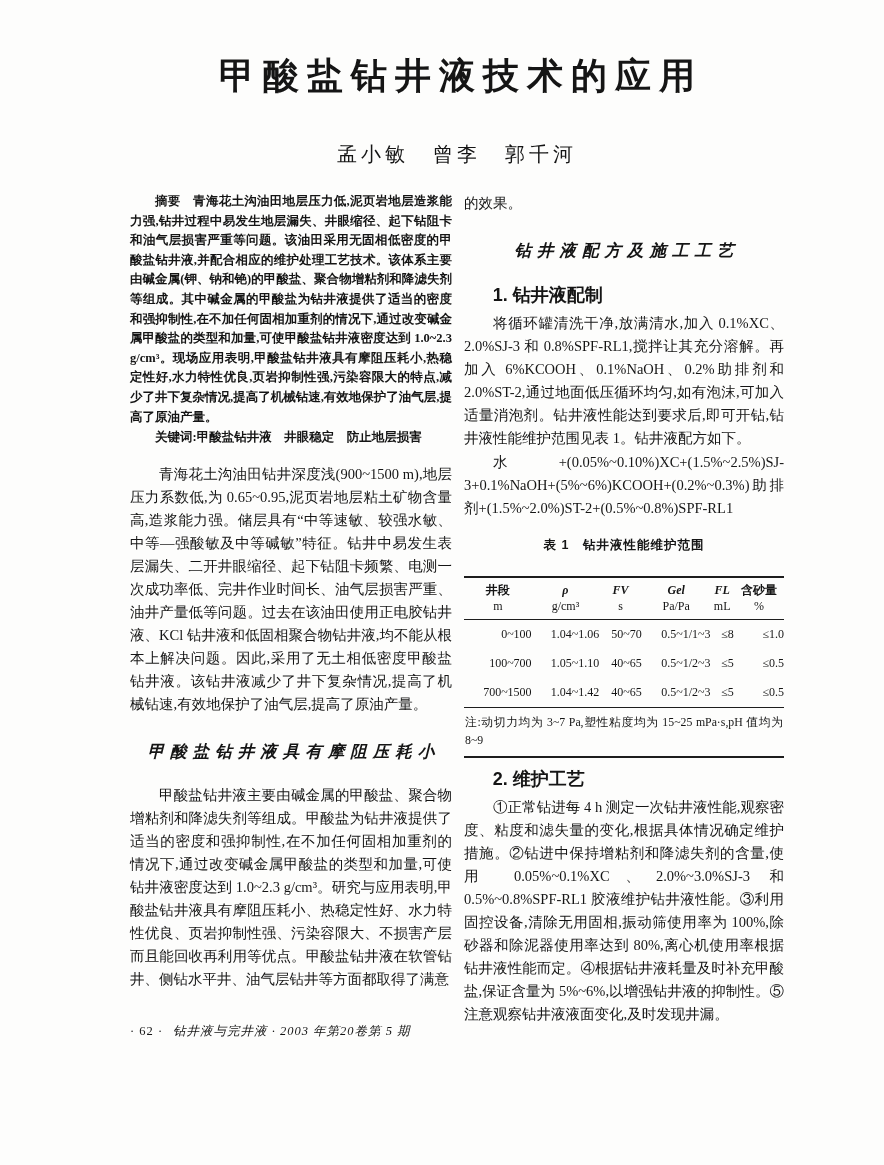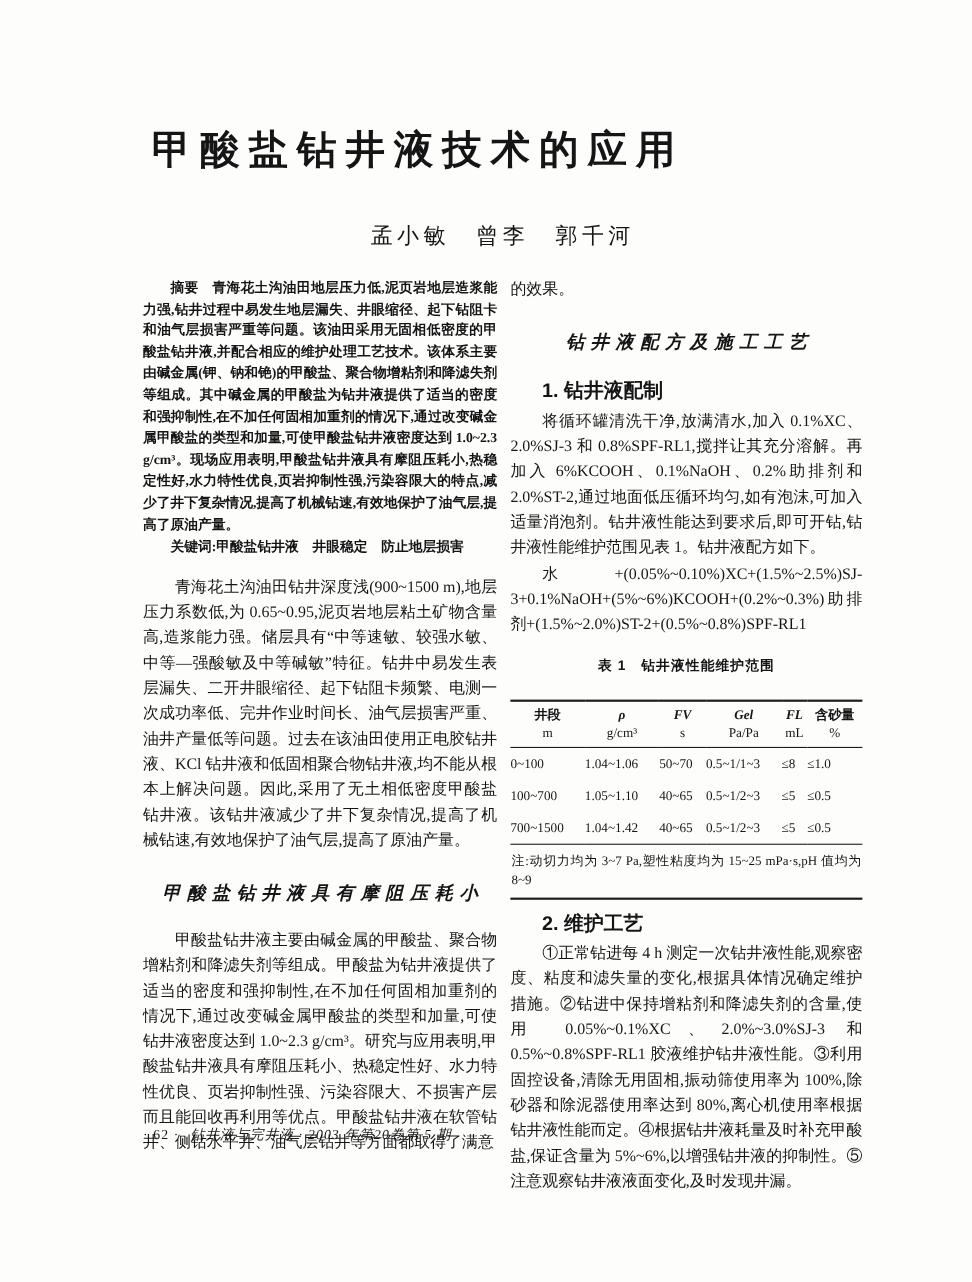--- a/index.html
+++ b/index.html
@@ -8,22 +8,22 @@
     position:relative;
     width:884px;height:1165px;
     margin:0 auto;
     background:#fdfdfc;
     color:#151515;
     font-family:"Liberation Serif","DejaVu Serif",serif;
     overflow:hidden;
   }
   .content{position:absolute;left:130px;top:0;width:654px;}
   .title{
-    margin-top:112px;
-    text-align:left;
+    margin-top:52px;
+    text-align:center;
     font-family:"Liberation Sans","DejaVu Sans",sans-serif;
     font-weight:bold;
     font-size:36px;
     letter-spacing:8px;
     text-indent:8px;
   }
   .authors{margin-top:40px;text-align:center;font-size:20px;letter-spacing:4px;}
   .affiliation{margin-top:7px;text-align:center;font-size:13px;letter-spacing:1px;}
   .columns{display:flex;margin-top:24px;}
   .col-left{width:322px;margin-right:12px;}
@@ -54,21 +54,21 @@
     text-align:center;font-weight:bold;font-size:12.5px;
     font-family:"Liberation Sans","DejaVu Sans",sans-serif;
     letter-spacing:1px;margin-bottom:22px;
   }
   table.t1{width:100%;border-collapse:collapse;border-top:2px solid #1d1d1d;}
   table.t1 thead{border-bottom:1.5px solid #1d1d1d;}
   table.t1 th{font-weight:bold;font-size:12px;padding:4px 0 5px 0;vertical-align:top;}
   table.t1 th .sym{display:block;line-height:16px;}
   table.t1 th .unit{display:block;line-height:16px;font-weight:normal;}
   .it{font-style:italic;}
-  table.t1 td{text-align:left;font-size:12px;padding:7px 0;}
+  table.t1 td{text-align:right;font-size:12px;padding:7px 0;}
   table.t1 tbody{border-bottom:1.5px solid #1d1d1d;}
   .table-note{
     font-size:11.8px;line-height:18px;text-align:justify;
     padding:5px 1px 7px 1px;border-bottom:2px solid #1d1d1d;
   }
   .maint{}
   .footer{
     position:absolute;left:130px;top:1023px;width:420px;
     font-size:12.5px;letter-spacing:1px;
   }

